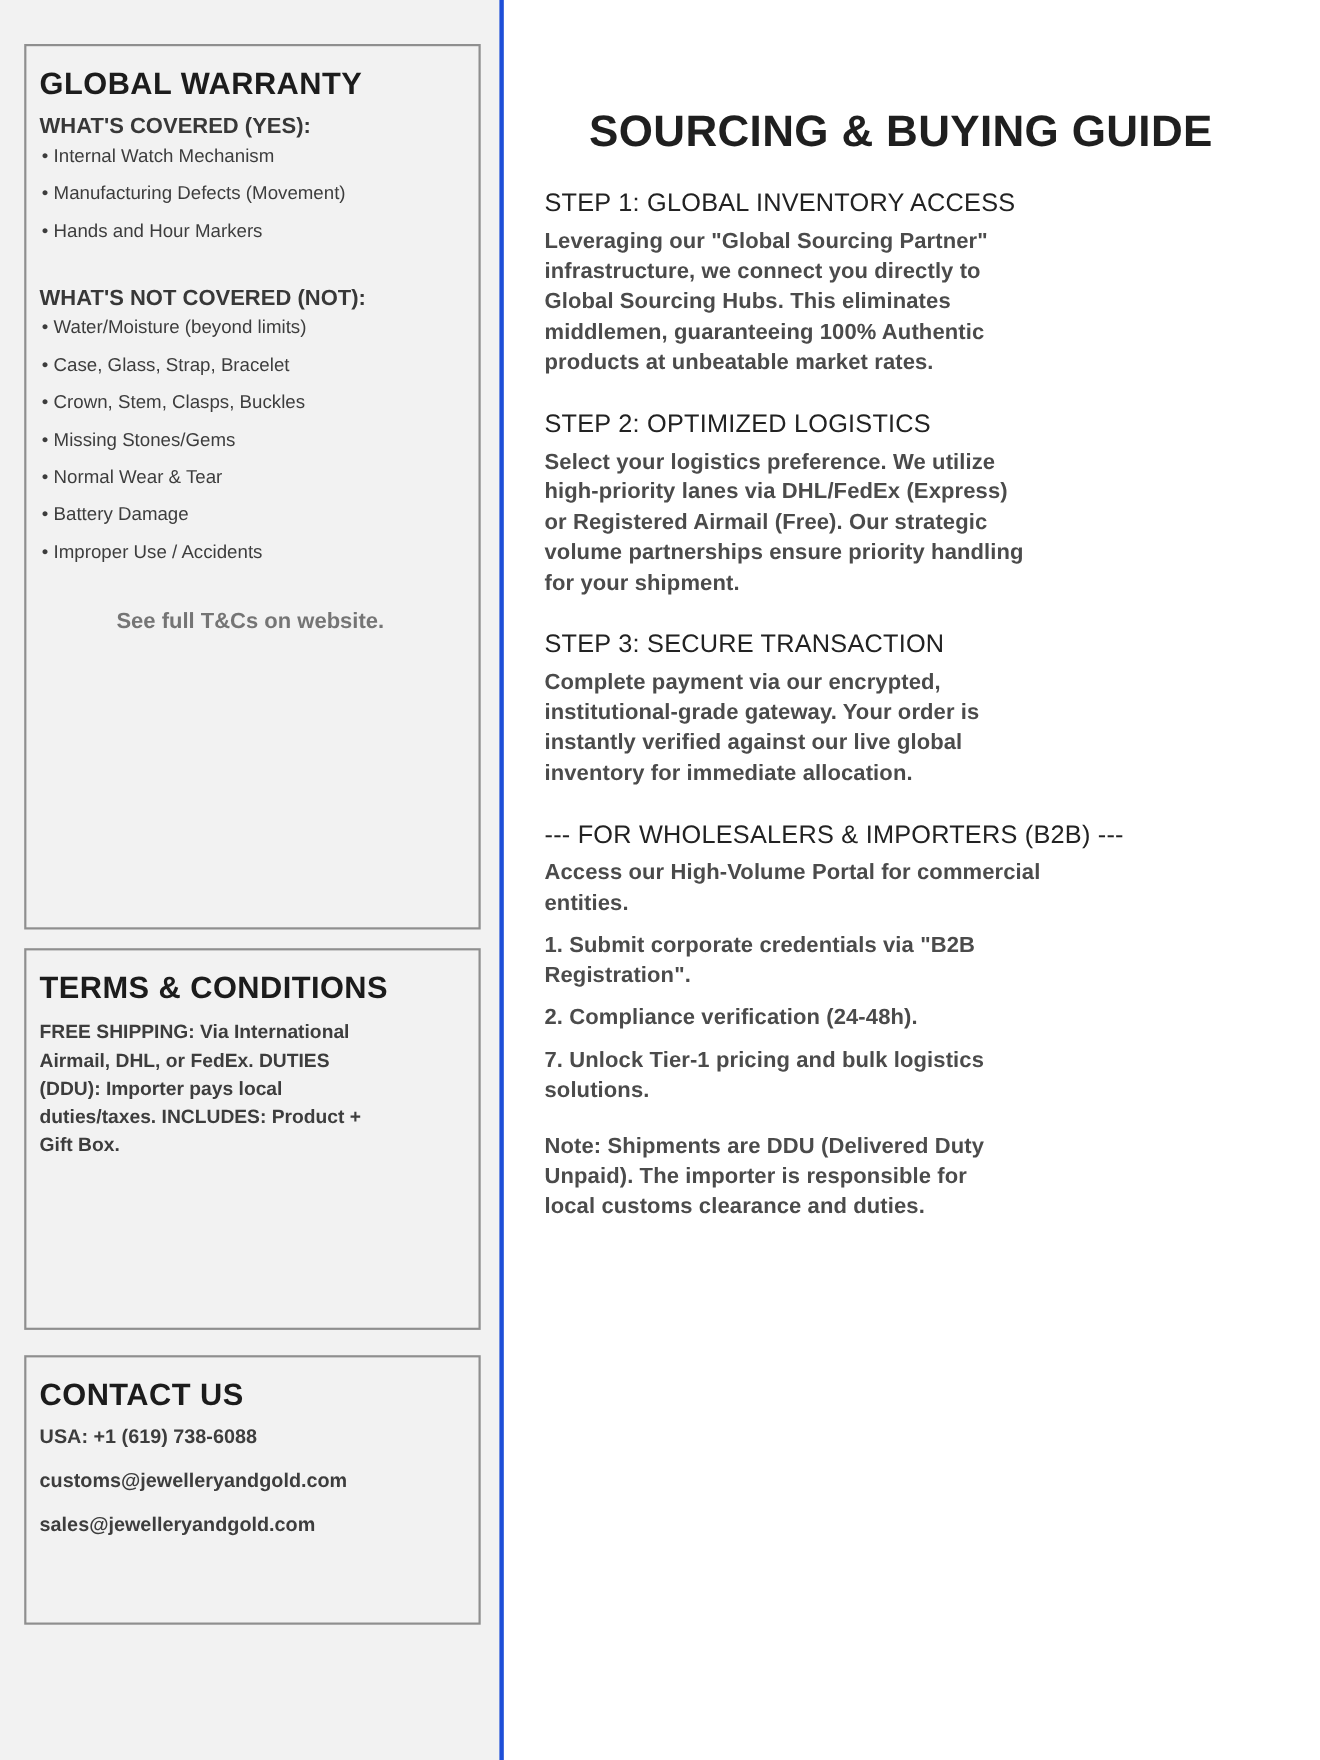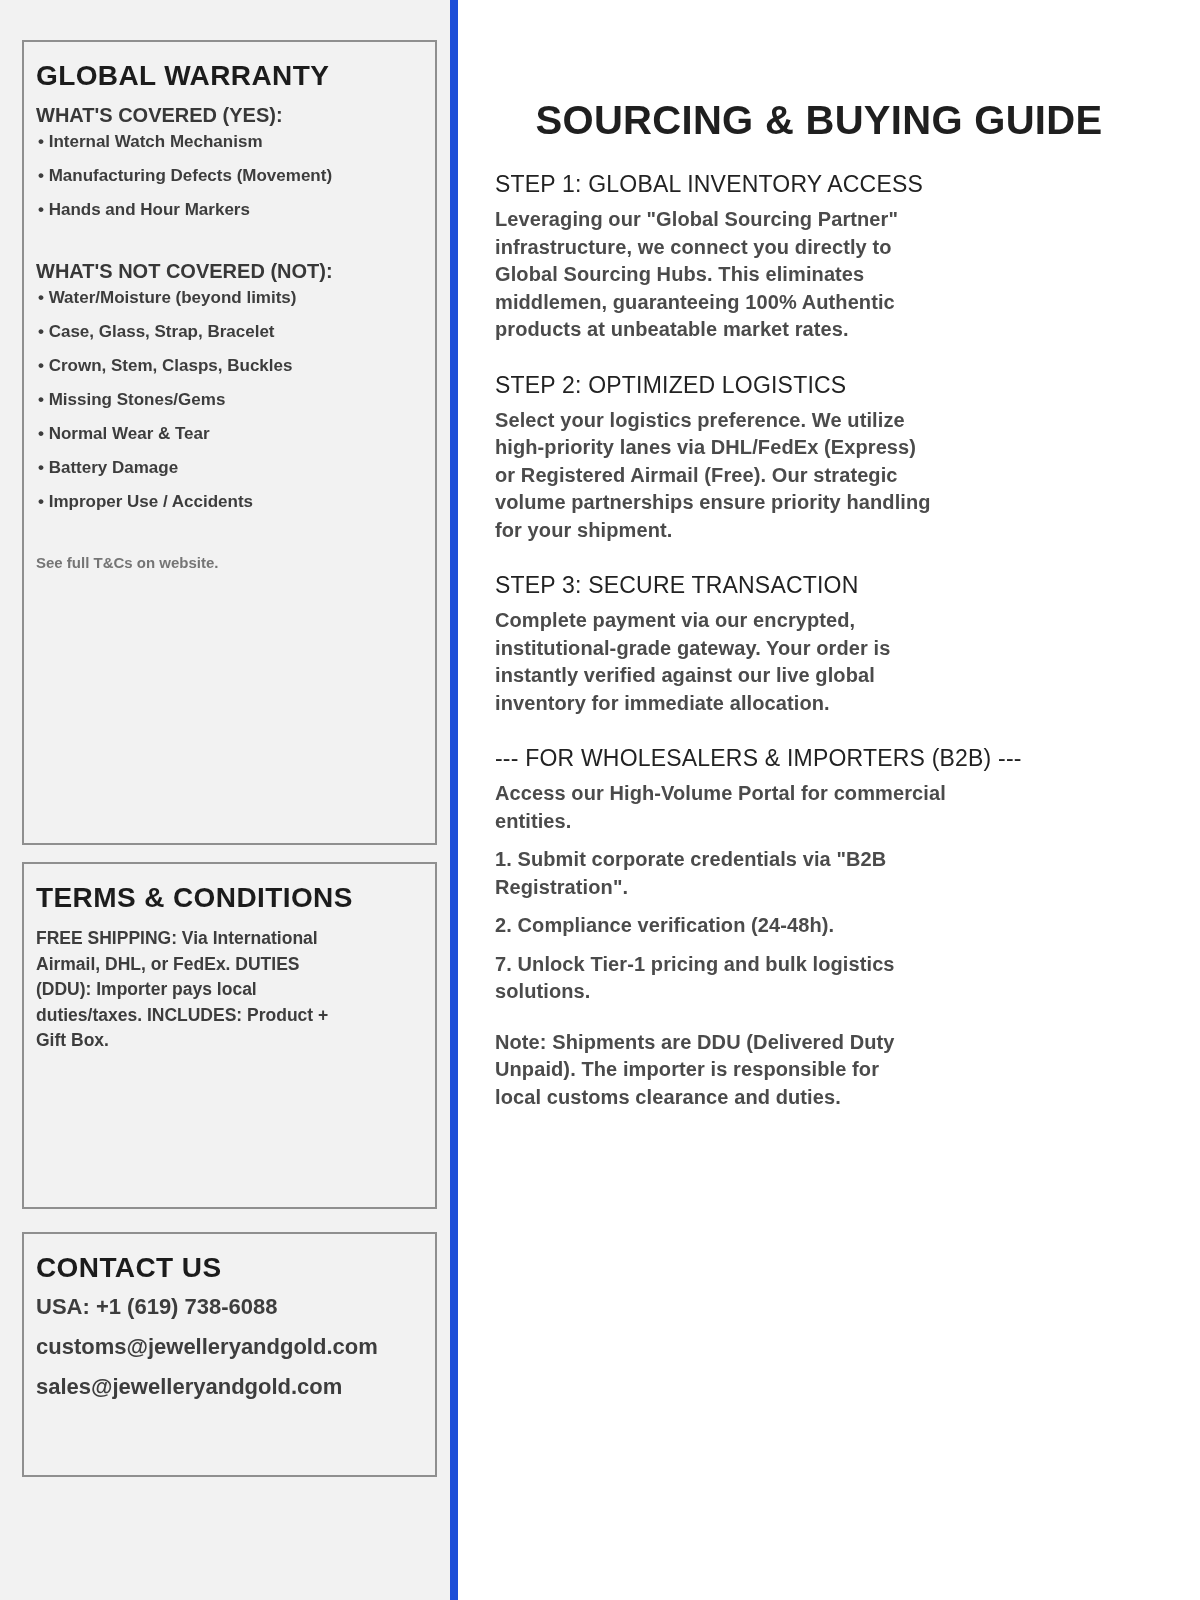--- a/index.html
+++ b/index.html
@@ -14,55 +14,56 @@
   html,body{margin:0;padding:0;background:#ffffff;}
   .page{
     position:relative;width:1200px;height:1600px;margin:0 auto;
     background:#ffffff;overflow:hidden;
     font-family:"Liberation Sans", sans-serif;
   }
   
   .sidebar{
     position:absolute;left:0;top:0;width:458px;height:1600px;
     background:var(--sidebar-bg,#f2f2f2);
-    border-right:8px solid #1d4ed8;box-sizing:border-box;
+    border-right:4px solid #1d4ed8;box-sizing:border-box;
   }
   .panel{
     box-sizing:border-box;margin-left:22px;width:415px;
     border:2px solid var(--panel-border,#8f8f8f);
     background:var(--sidebar-bg,#f2f2f2);
     padding:18px 16px 0 12px;
   }
   .panel-warranty{margin-top:40px;height:805px;}
   .panel-terms{margin-top:17px;height:347px;}
   .panel-contact{margin-top:23px;height:245px;}
   .panel h2{
     font-size:28px;font-weight:800;color:var(--heading-text,#1c1c1c);
     margin:0 0 12px;letter-spacing:0.4px;
   }
   .sub-heading{
     font-size:20px;font-weight:700;color:#383838;margin:0 0 4px;
   }
   .bullet-list{list-style:none;margin:0;padding:0 0 0 2px;}
   .bullet-list li{
-    font-size:17px;font-weight:700;color:var(--sidebar-text,#3d3d3d);
+    font-size:17px;font-weight:400;color:var(--sidebar-text,#3d3d3d);
     line-height:21px;margin:0 0 13px;
   }
   .bullet-list li::before{content:"\2022\00a0";color:var(--sidebar-text,#3d3d3d);}
   .gap-heading{margin-top:40px;}
   .footnote{
-    margin:42px 0 0;font-size:15px;font-weight:700;
+    margin:42px 0 0;font-size:20px;font-weight:700;
     color:var(--muted-text,#757575);
+    text-align:center;
   }
   .panel-body{
     margin:0;font-size:17.5px;font-weight:700;line-height:25.5px;
     color:var(--sidebar-text,#3d3d3d);white-space:pre-line;
   }
   .contact-line{
-    margin:0 0 19px;font-size:22px;font-weight:700;line-height:21px;
+    margin:0 0 19px;font-size:18px;font-weight:700;line-height:21px;
     color:var(--sidebar-text,#3d3d3d);
   }
   
   .main{position:absolute;left:460px;top:0;width:740px;height:1600px;margin-top:48px;}
   .main-inner{padding:50px 0 0 35px;width:648px;}
   .main-title{
     font-size:40px;font-weight:800;color:#1f1f1f;text-align:center;
     margin:0 0 28px;letter-spacing:0.3px;white-space:nowrap;
   }
   .step-heading{

